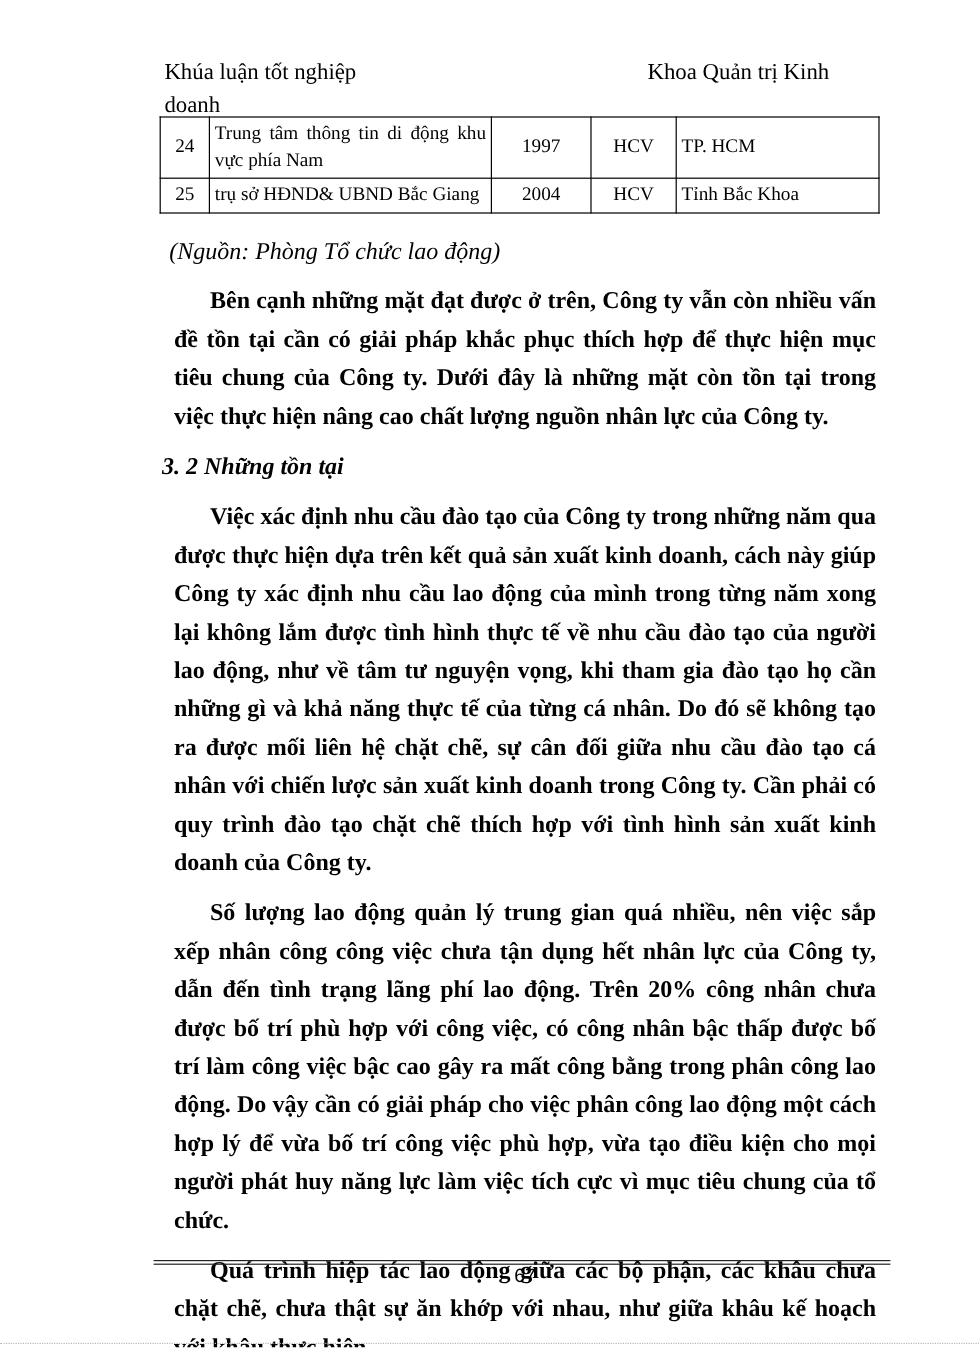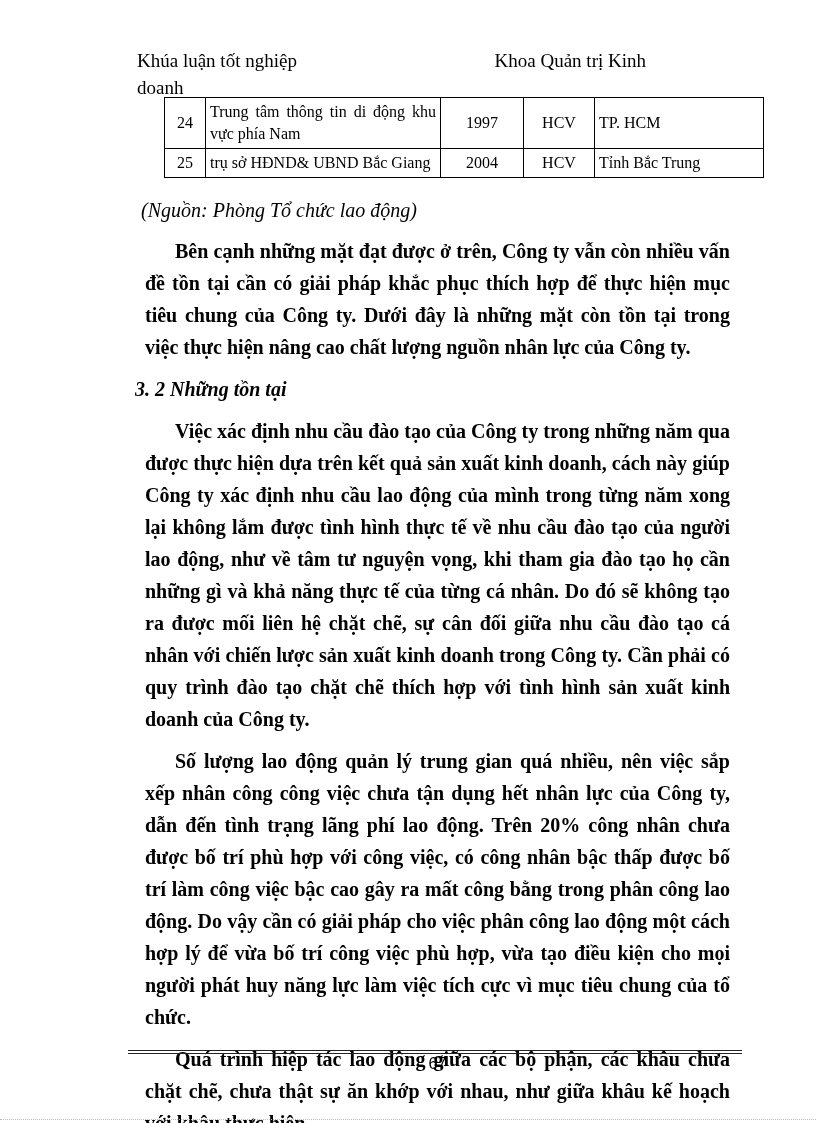--- a/index.html
+++ b/index.html
@@ -30,32 +30,31 @@
     left: 137px;
     right: 76px;
     top: 47px;
     font-size: 19px;
     line-height: 27px;
   }
   .header-line1 {
     display: flex;
     justify-content: space-between;
   }
-  .header-right { margin-right: 94px; }
+  .header-right { margin-right: 49px; }
 
   
   .awards-table {
     position: absolute;
     left: 133px;
     top: 97px;
     border-collapse: collapse;
     table-layout: fixed;
     font-size: 16px;
     line-height: 22px;
-    margin-left: 31px;
   }
   .awards-table td {
     border: 1px solid #000;
     padding: 1px 4px;
     vertical-align: middle;
     overflow: hidden;
   }
   .col-no      { width: 32px;  text-align: center; }
   .col-name    { width: 226px; text-align: justify; text-align-last: left; }
   .col-year    { width: 74px;  text-align: center; }
@@ -131,21 +130,21 @@
         <td class="col-name">Trung tâm thông tin di động khu vực phía Nam</td>
         <td class="col-year">1997</td>
         <td class="col-award">HCV</td>
         <td class="col-loc">TP. HCM</td>
       </tr>
       <tr class="row-short">
         <td class="col-no">25</td>
         <td class="col-name">trụ sở HĐND&amp; UBND Bắc Giang</td>
         <td class="col-year">2004</td>
         <td class="col-award">HCV</td>
-        <td class="col-loc">Tỉnh  Bắc Trung</td>
+        <td class="col-loc">Tỉnh  Bắc Khoa</td>
       </tr>
     </tbody>
   </table>
 
   <div class="body-text">
     <p class="source-note">(Nguồn: Phòng Tổ chức lao động)</p>
     <p class="para">Bên cạnh những mặt đạt được ở trên, Công ty vẫn còn nhiều vấn đề tồn tại cần có giải pháp khắc phục thích hợp để thực hiện mục tiêu chung của Công ty. Dưới đây là những mặt còn tồn tại trong việc thực hiện nâng cao chất lượng nguồn nhân lực của Công ty.</p>
     <p class="section-heading">3. 2 Những tồn tại</p>
     <p class="para">Việc xác định nhu cầu đào tạo của Công ty trong những năm qua được thực hiện dựa trên kết quả sản xuất kinh doanh, cách này giúp Công ty xác định nhu cầu lao động của mình trong từng năm xong lại không lắm được tình hình thực tế về nhu cầu đào tạo của người lao động, như về tâm tư nguyện vọng, khi tham gia đào tạo họ cần những gì và khả năng thực tế của từng cá nhân. Do đó sẽ không tạo ra được mối liên hệ chặt chẽ, sự cân đối giữa nhu cầu đào tạo cá nhân với chiến lược sản xuất kinh doanh trong Công ty. Cần phải có quy trình đào tạo chặt chẽ thích hợp với tình hình sản xuất kinh doanh của Công ty.</p>
     <p class="para">Số lượng lao động quản lý trung gian quá nhiều, nên việc sắp xếp nhân công công việc chưa tận dụng hết nhân lực của Công ty, dẫn đến tình trạng lãng phí lao động. Trên 20% công nhân chưa được bố trí phù hợp với công việc, có công nhân bậc thấp được bố trí làm công việc bậc cao gây ra mất công bằng trong phân công lao động. Do vậy cần có giải pháp cho việc phân công lao động một cách hợp lý để vừa bố trí công việc phù hợp, vừa tạo điều kiện cho mọi người phát huy năng lực làm việc tích cực vì mục tiêu chung của tổ chức.</p>

